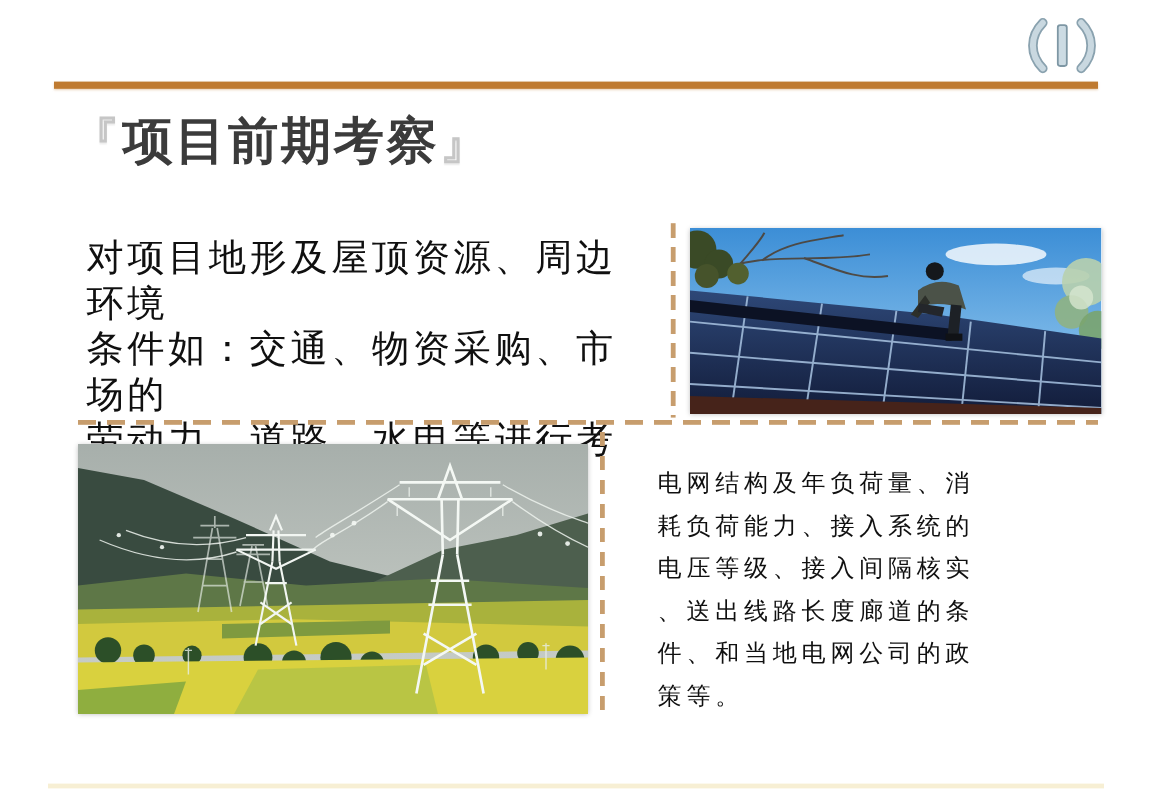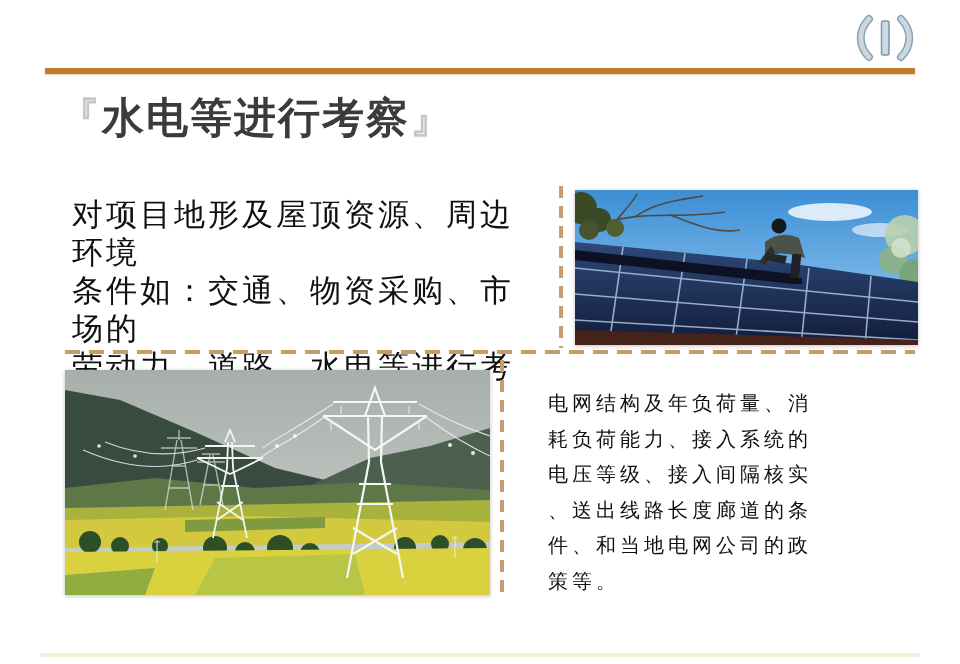--- a/index.html
+++ b/index.html
@@ -58,21 +58,21 @@
         <path d="M51,5 C62,16 62,32 51,43" stroke="#c9d8e0" stroke-width="5"></path>
       </g>
       <rect x="31.5" y="7" width="7.5" height="34" rx="2" fill="#ccdbe3" stroke="#7e97a4" stroke-width="1.5"></rect>
     </svg>
   </div>
 
   <div class="rule-top"></div>
   <div class="rule-bottom"></div>
 
   <div class="title">
-    <span class="bracket">『</span><span>水电等进行考察</span><span class="bracket">』</span>
+    <span class="bracket">『</span><span>项目前期考察</span><span class="bracket">』</span>
   </div>
 
   <div class="para para-left">对项目地形及屋顶资源、周边环境
 条件如：交通、物资采购、市场的
 劳动力、道路、水电等进行考察。</div>
 
   <div class="photo photo-solar">
     <svg width="343" height="155" viewBox="0 0 343 155">
       <defs>
         <linearGradient id="sky1" x1="0" y1="0" x2="0" y2="1">

